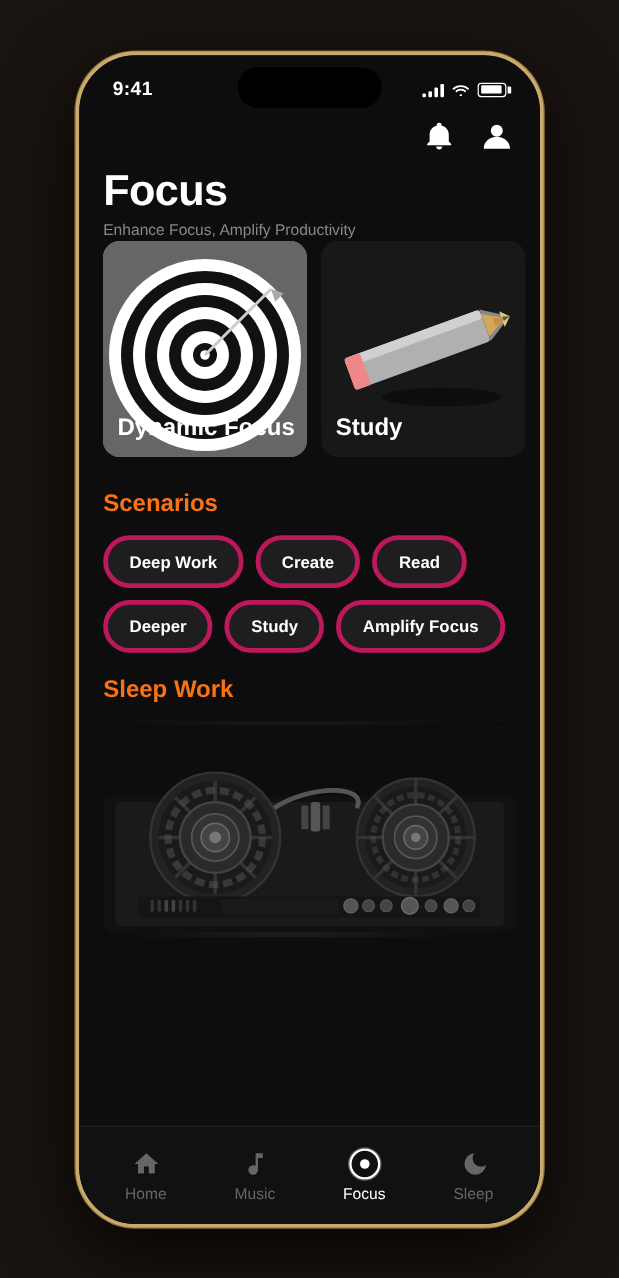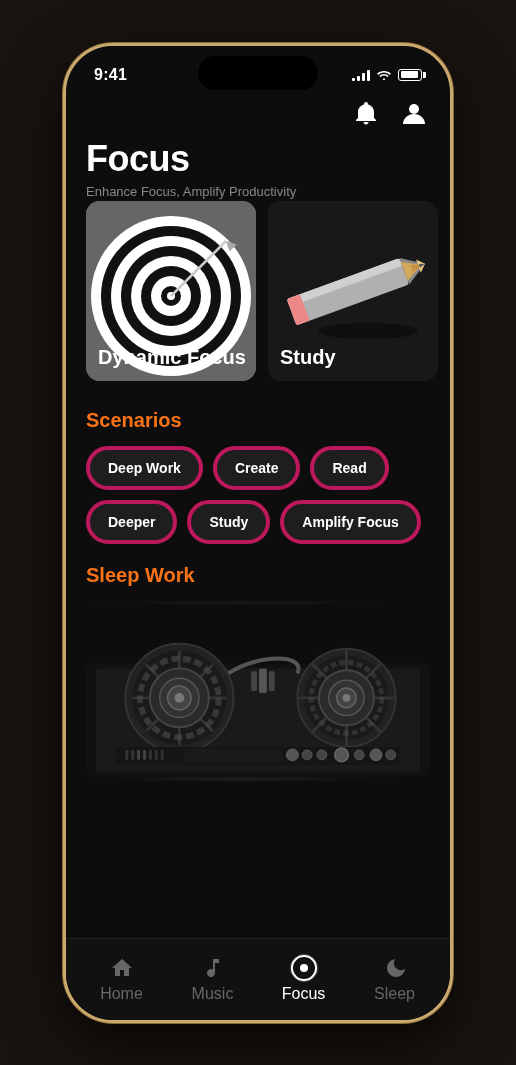--- a/index.html
+++ b/index.html
@@ -340,21 +340,21 @@
       display: flex;
       align-items: center;
       justify-content: center;
     }
 
     .nav-icon.active {
       color: #ffffff;
     }
 
     .nav-label {
-      font-size: 16px;
+      font-size: 13px;
       color: #666;
       font-weight: 500;
     }
 
     .nav-label.active {
       color: #ffffff;
     }
 
     .nav-focus-icon {
       width: 26px;

